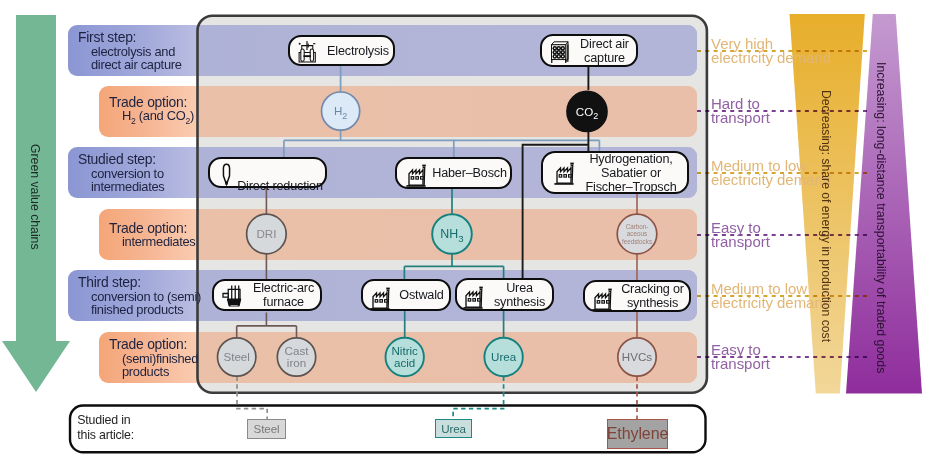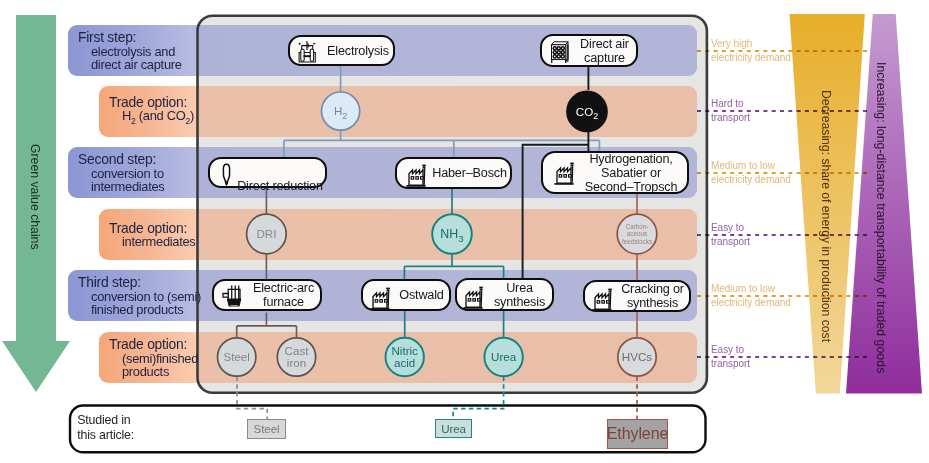--- a/index.html
+++ b/index.html
@@ -26,21 +26,21 @@
   
   .pill {
     position:absolute; background:#fbfaf8; border:2.4px solid #0d0d0d;
     border-radius:13px;
   }
   .pill.soft { border-radius:14px; }
   .pill .lbl { font-size:12.65px; color:#16181d; line-height:14.1px; text-align:center; white-space:pre; letter-spacing:-0.18px;}
   .pill svg { flex:0 0 auto; }
 
   
-  .dlab { position:absolute; font-size:10px; line-height:13.6px; white-space:pre-line; letter-spacing:-0.05px;}
+  .dlab { position:absolute; font-size:15px; line-height:13.6px; white-space:pre-line; letter-spacing:-0.05px;}
 
   
   .conetxt { position:absolute; transform-origin:0 0; white-space:nowrap; font-size:11.5px; }
 </style>
 </head>
 <body>
 
 <div id="stage">
 
   <svg class="lyr" width="929" height="463" viewBox="0 0 929 463">
@@ -220,21 +220,21 @@
 
 <div class="rowlabel step" style="left:68px;top:25px;width:128px;height:51px;background:none;">
       <div class="t1">First step:</div>
       <div class="t2">electrolysis and<br>direct air capture</div>
     </div>
     <div class="rowlabel trade" style="left:99px;top:86px;width:128px;height:51px;background:none;">
       <div class="t1">Trade option:</div>
       <div class="t2">H<sub>2</sub> (and CO<sub>2</sub>)</div>
     </div>
     <div class="rowlabel step" style="left:68px;top:147px;width:128px;height:51px;background:none;">
-      <div class="t1">Second step:</div>
+      <div class="t1">Studied step:</div>
       <div class="t2">conversion to<br>intermediates</div>
     </div>
     <div class="rowlabel trade" style="left:99px;top:209px;width:128px;height:51px;background:none;">
       <div class="t1">Trade option:</div>
       <div class="t2">intermediates</div>
     </div>
     <div class="rowlabel step" style="left:68px;top:270px;width:128px;height:51px;background:none;">
       <div class="t1">Third step:</div>
       <div class="t2">conversion to (semi)<br>finished products</div>
     </div>
@@ -336,21 +336,21 @@
       <rect x="28.0" y="24.2" width="7.4" height="7.2"></rect>
     </g>
     <g fill="#fff">
       <rect x="11.6" y="26.4" width="2.6" height="2.8"></rect>
       <rect x="21.0" y="26.4" width="2.6" height="2.8"></rect>
       <rect x="30.4" y="26.4" width="2.6" height="2.8"></rect>
     </g>
   </svg></span>
       <span class="lbl" style="position:absolute;left:34px;right:2px;top:50%;transform:translateY(-50%);">Hydrogenation,
 Sabatier or
-Second–Tropsch</span>
+Fischer–Tropsch</span>
     </div>
     <div class="pill" style="left:212px;top:279px;width:110px;height:32px;">
       <span style="position:absolute;left:8px;top:3.6px;display:block;line-height:0;"><svg width="23" height="23" viewBox="0 0 46 46">
     <path d="M12.4 8.8 H36.0 V30.8 H12.4 Z" fill="#fff" stroke="#111" stroke-width="2.6" stroke-linejoin="miter"></path>
     <path d="M2.0 17.0 H12.4 V24.2 H2.0 Z" fill="#fff" stroke="#111" stroke-width="2.6" stroke-linejoin="miter"></path>
     <g fill="#111">
       <rect x="18.2" y="1.0" width="2.5" height="29.0"></rect>
       <rect x="25.2" y="1.0" width="2.5" height="29.0"></rect>
       <rect x="32.2" y="1.0" width="2.5" height="29.0"></rect>
     </g>

